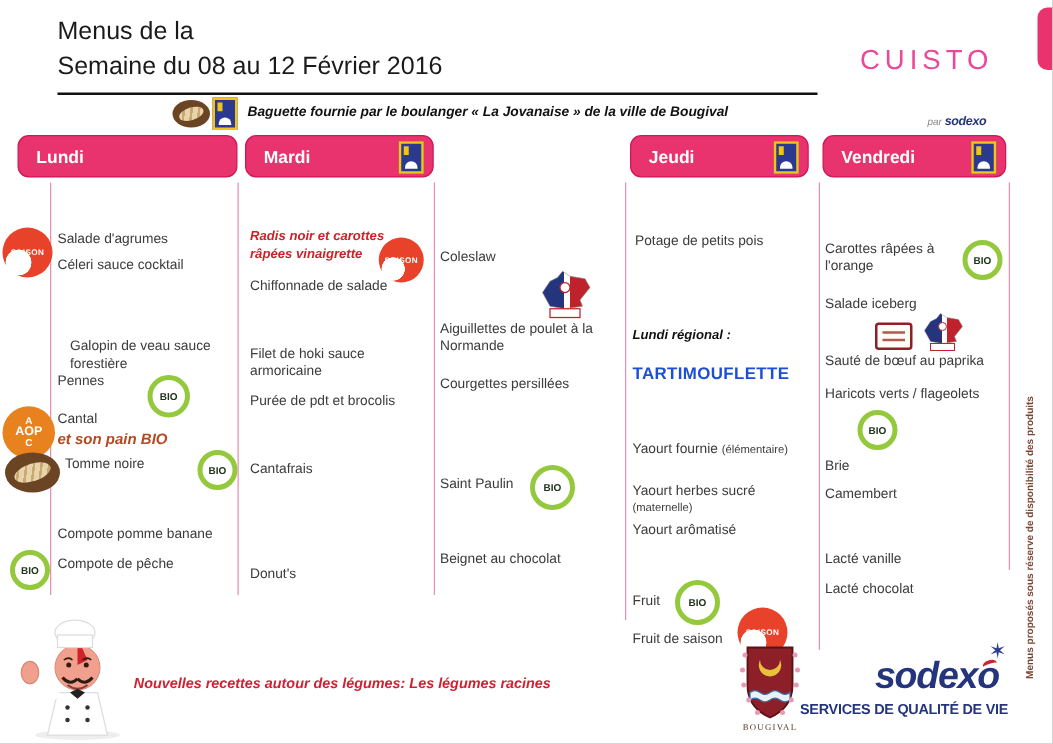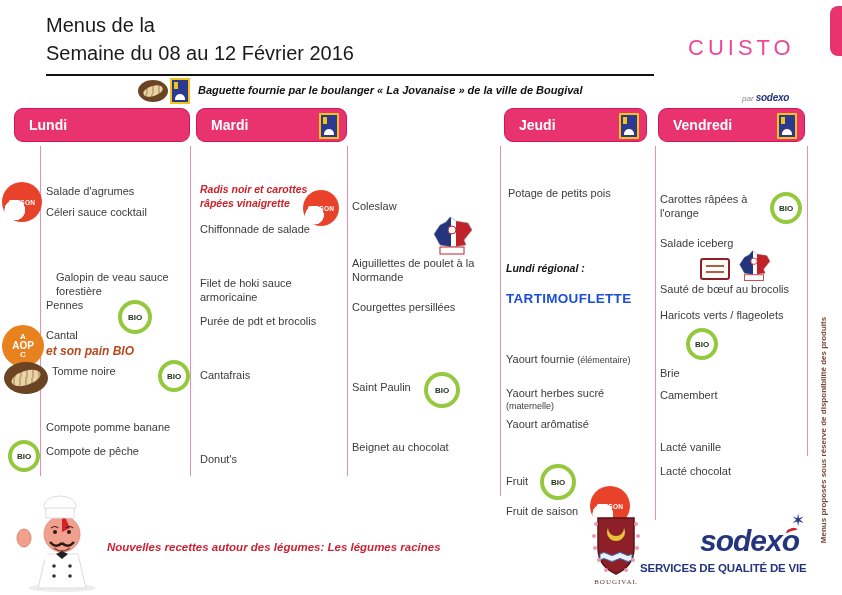--- a/index.html
+++ b/index.html
@@ -195,21 +195,21 @@
             <stop offset="0.45" stop-color="#fff"></stop>
             <stop offset="0.58" stop-color="#fff"></stop>
             <stop offset="0.58" stop-color="#c0222c"></stop>
             <stop offset="1" stop-color="#c0222c"></stop>
           </linearGradient>
         </defs>
         <polygon points="20,1 26,5 38,7 42,14 34,24 36,29 22,31 10,29 4,18 10,9 16,6" fill="url(#frg2)" stroke="#888" stroke-width="0.5"></polygon>
         <rect x="10" y="31" width="24" height="7" fill="#fff" stroke="#c0222c" stroke-width="1"></rect>
         <circle cx="22" cy="14" r="4" fill="#fff" stroke="#c0222c" stroke-width="1"></circle>
       </svg></span>
-  <div class="item" style="left:660px; top:282px;">Sauté de bœuf au brocolis</div>
+  <div class="item" style="left:660px; top:282px;">Sauté de bœuf au paprika</div>
   <div class="item" style="left:660px; top:308px;">Haricots verts / flageolets</div>
   <span class="badge badge-bio" style="left:686px; top:328px; width:32px; height:32px;">
       <span>BIO</span>
     </span>
   <div class="item" style="left:660px; top:366px;">Brie</div>
   <div class="item" style="left:660px; top:388px;">Camembert</div>
   <div class="item" style="left:660px; top:440px;">Lacté vanille</div>
   <div class="item" style="left:660px; top:464px;">Lacté chocolat</div>
 
   <div class="side-note">Menus proposés sous réserve de disponibilité des produits</div>

